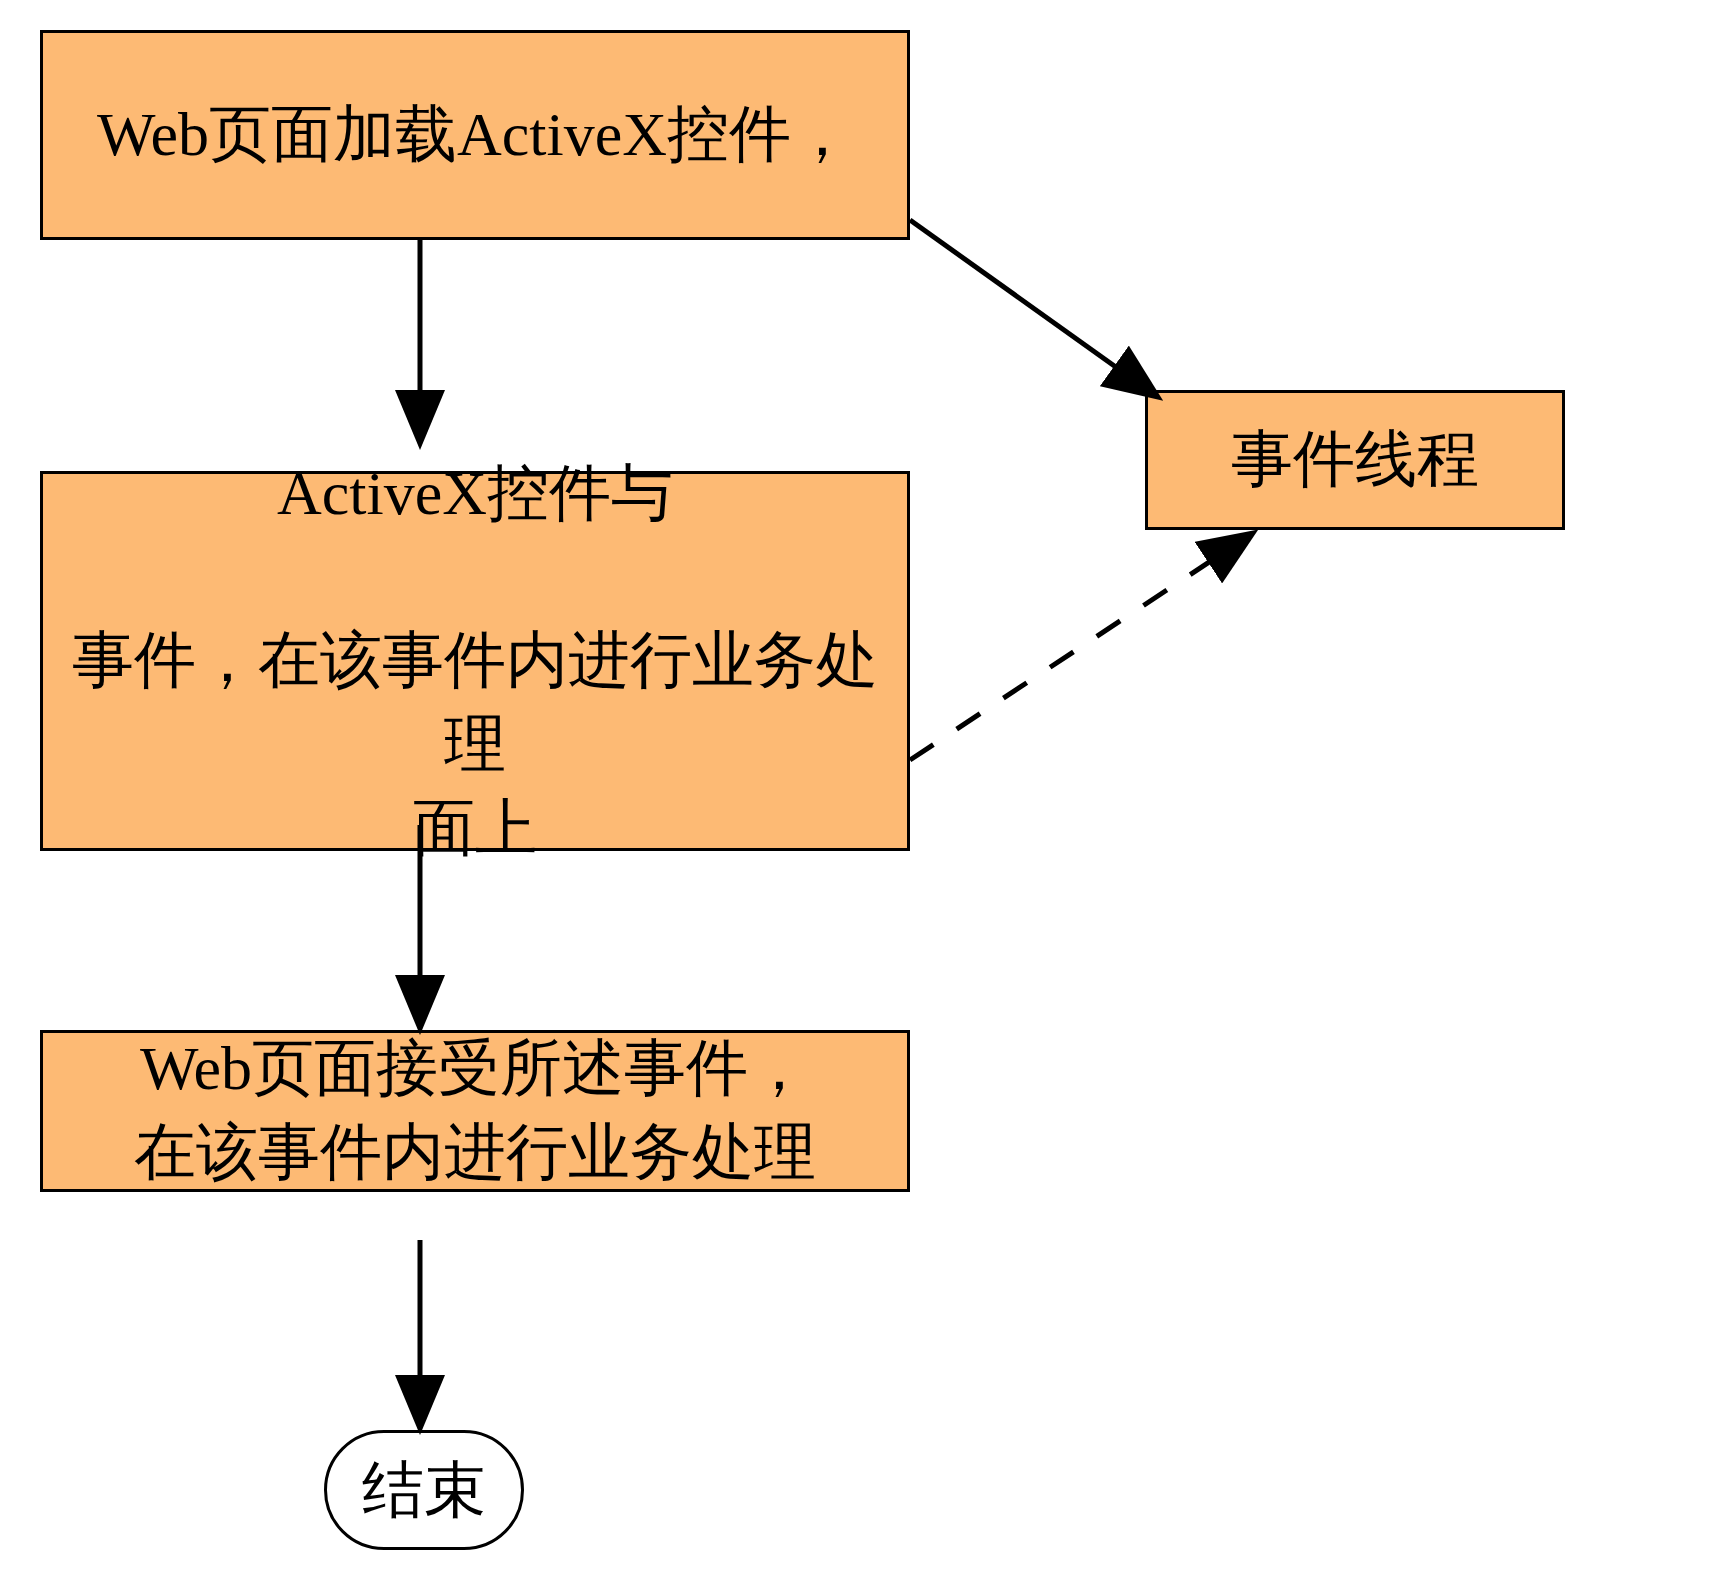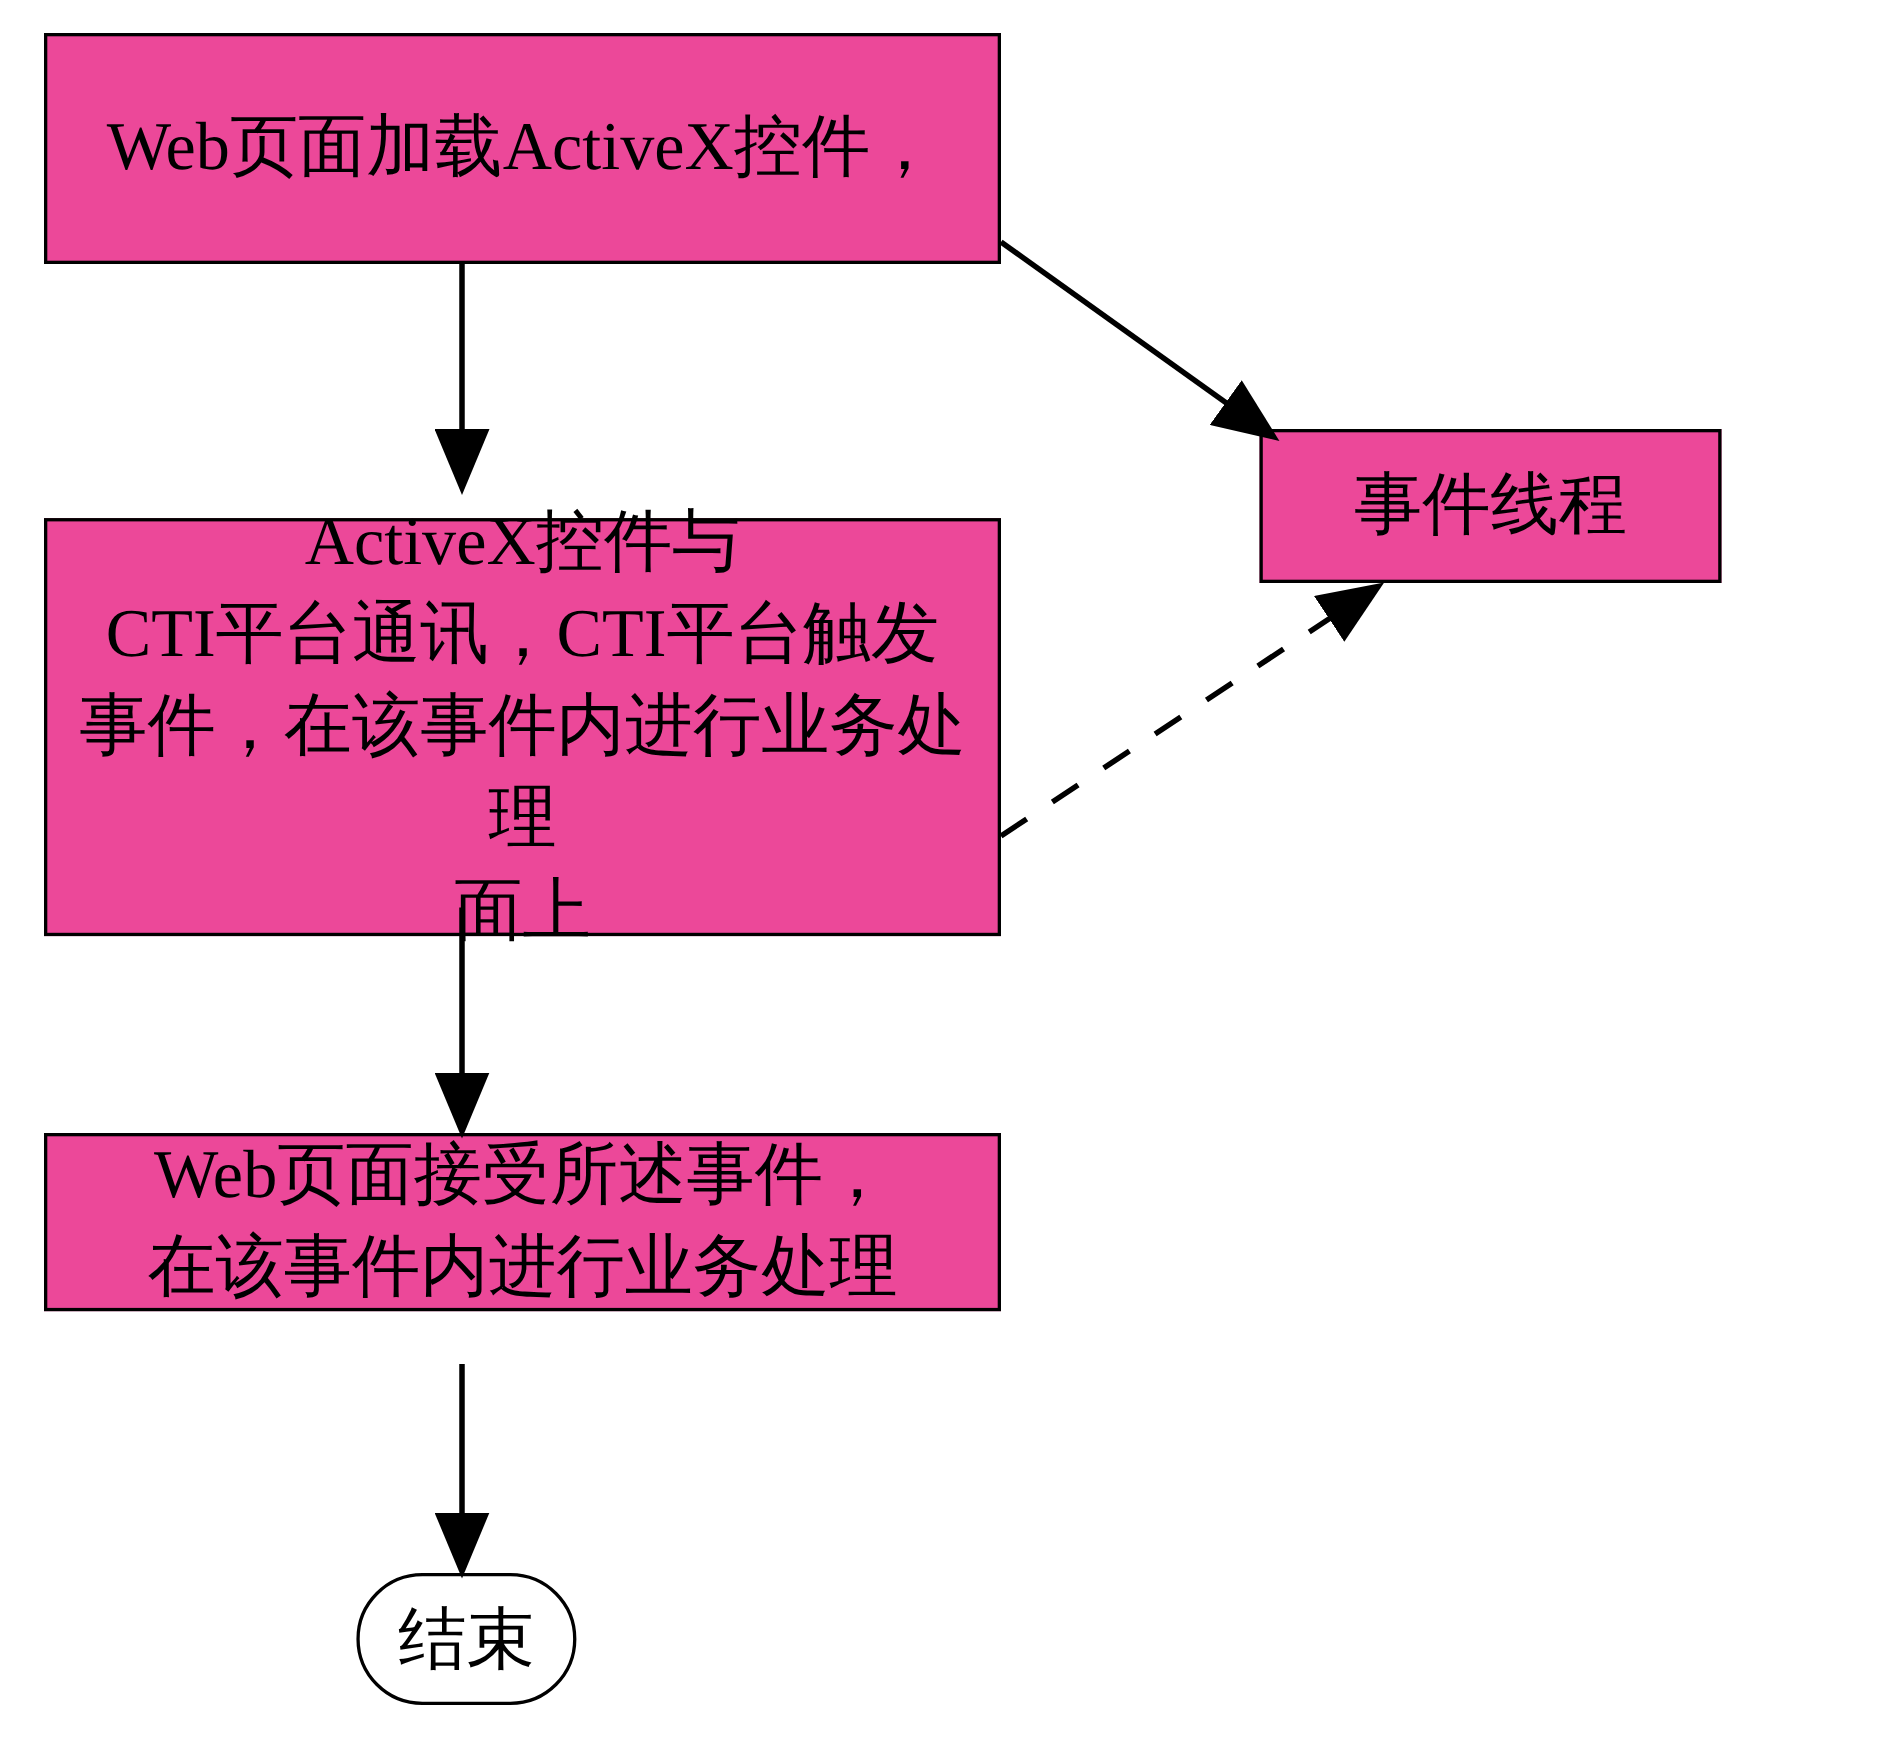--- a/index.html
+++ b/index.html
@@ -10,21 +10,21 @@
     body {
       font-family: "SimSun", "宋体", serif;
       background: #fff;
       width: 1728px;
       height: 1593px;
       position: relative;
     }
     .box {
       position: absolute;
       border: 3px solid #000;
-      background: #ec4899;
+      background: #fdba74;
       display: flex;
       align-items: center;
       justify-content: center;
       text-align: center;
       padding: 20px;
       font-size: 62px;
       line-height: 1.35;
     }
     .terminator {
       position: absolute;
@@ -52,21 +52,21 @@
 
 <div class="box" style="left:40px; top:30px; width:870px; height:210px;">
   <div>
     <span>Web页面加载ActiveX控件，</span><br>
   </div>
 </div>
 
 <div class="box" style="left:40px; top:471px; width:870px; height:380px;">
   <div>
     <span>ActiveX控件与</span><br>
-    <span>CTI平台通讯，CTI平台触发</span><br>
+    <br>
     <span>事件，在该事件内进行业务处理</span><br>
     <span>面上</span>
   </div>
 </div>
 
 <div class="box" style="left:40px; top:1030px; width:870px; height:162px;">
   <div>
     <span>Web页面接受所述事件，</span><br>
     <span>在该事件内进行业务处理</span>
   </div>

